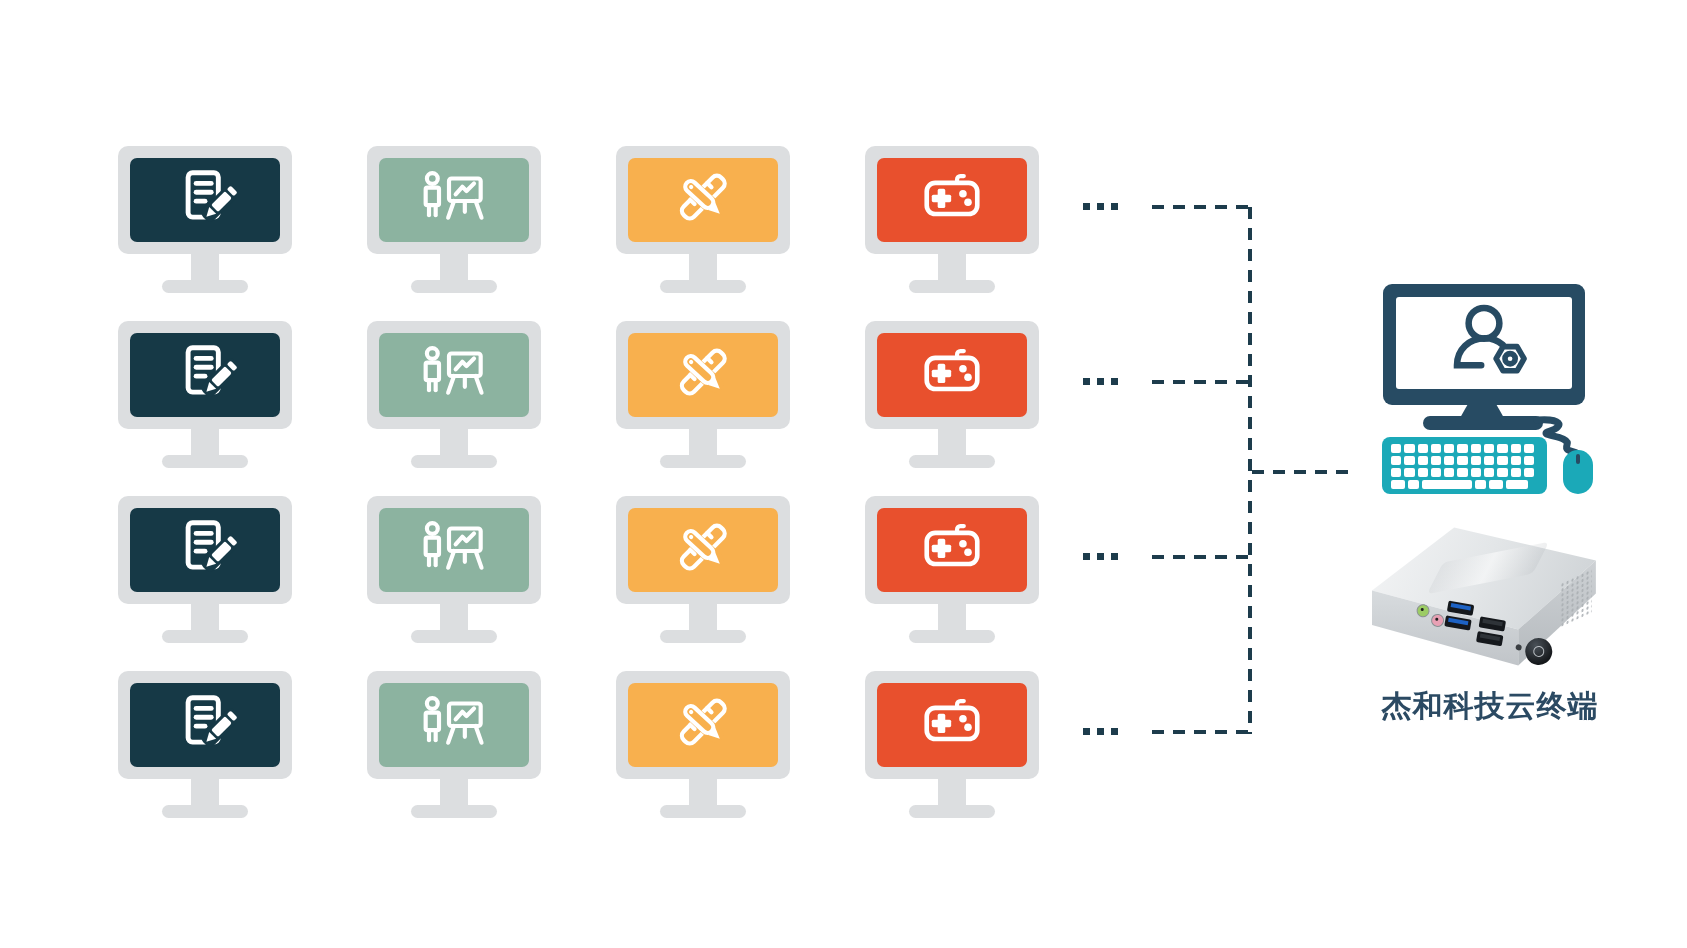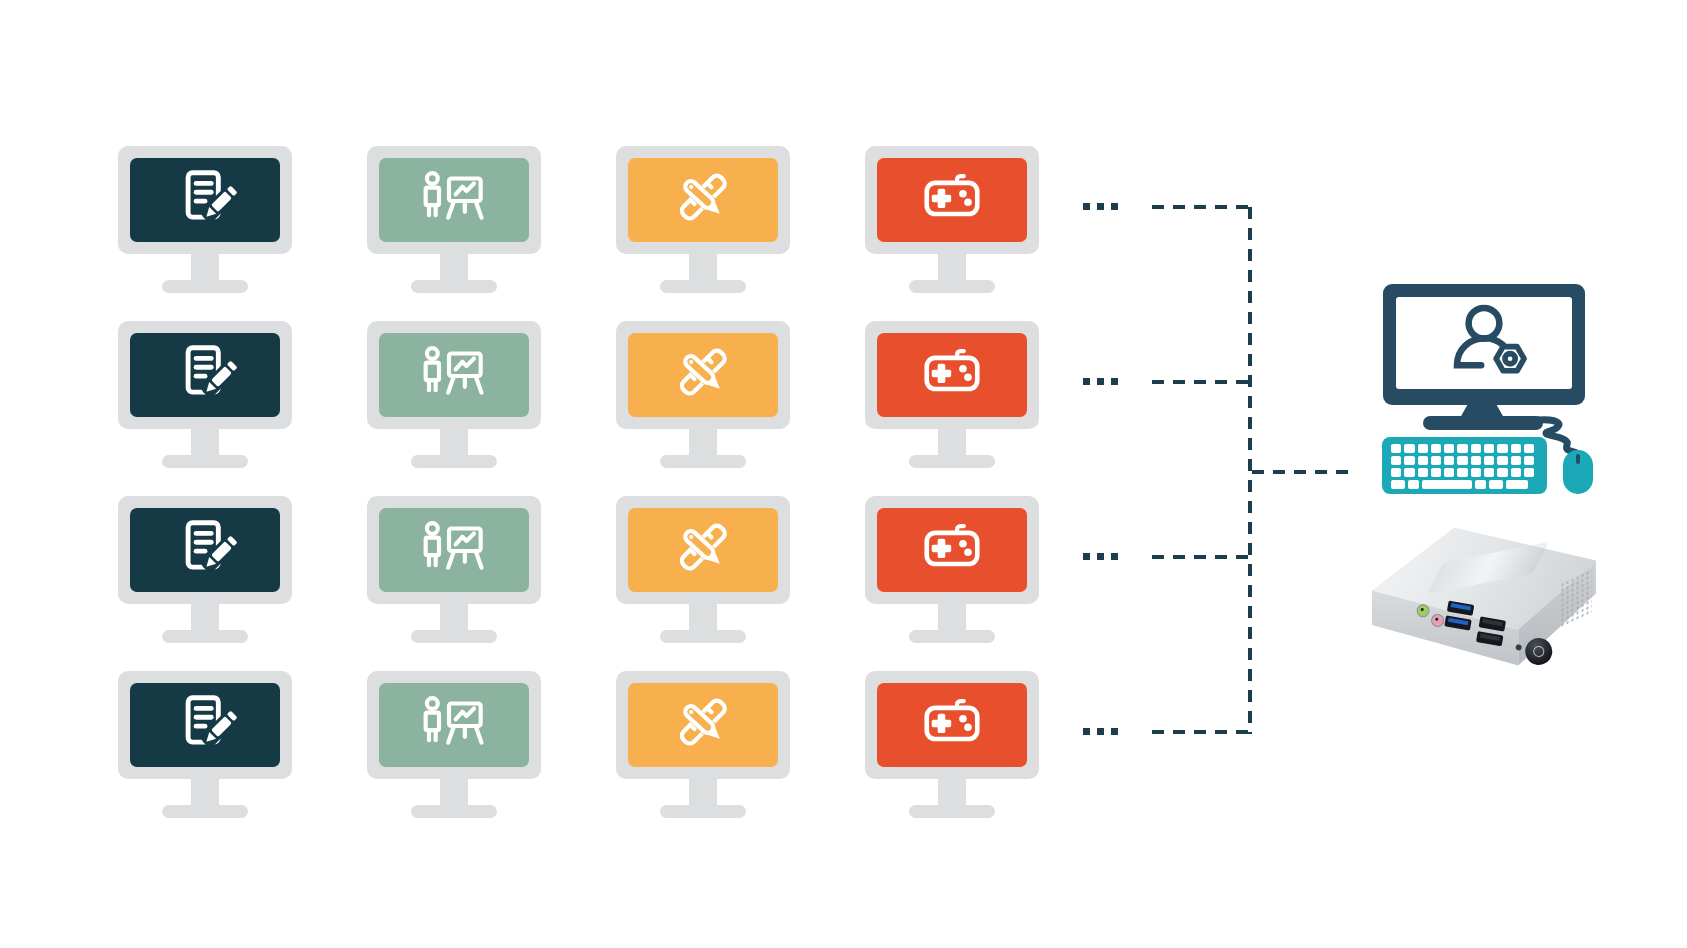--- a/index.html
+++ b/index.html
@@ -167,20 +167,21 @@
       <div class="jack" id="jack-pink"></div>
       <div class="usb blue" id="usb-b1"></div>
       <div class="usb blue" id="usb-b2"></div>
       <div class="usb black" id="usb-k1"></div>
       <div class="usb black" id="usb-k2"></div>
       <div id="pinhole"></div>
       <div id="power-btn"></div>
     </div>
   </div>
 
+  <div id="terminal-label">杰和科技云终端</div>
 
   <div class="monitor" style="left: 118px; top: 146px;">
     <div class="m-frame">
       <div class="m-screen" style="background: rgb(22, 57, 70);">
           <span>
     <svg viewBox="0 0 72 64" width="64" height="57">
       <g fill="none" stroke="#fff" stroke-width="5.5" stroke-linecap="round" stroke-linejoin="round">
         <rect x="17" y="3" width="34" height="50" rx="5"></rect>
         <line x1="26" y1="15" x2="43" y2="15"></line>
                 <line x1="26" y1="25" x2="43" y2="25"></line>

